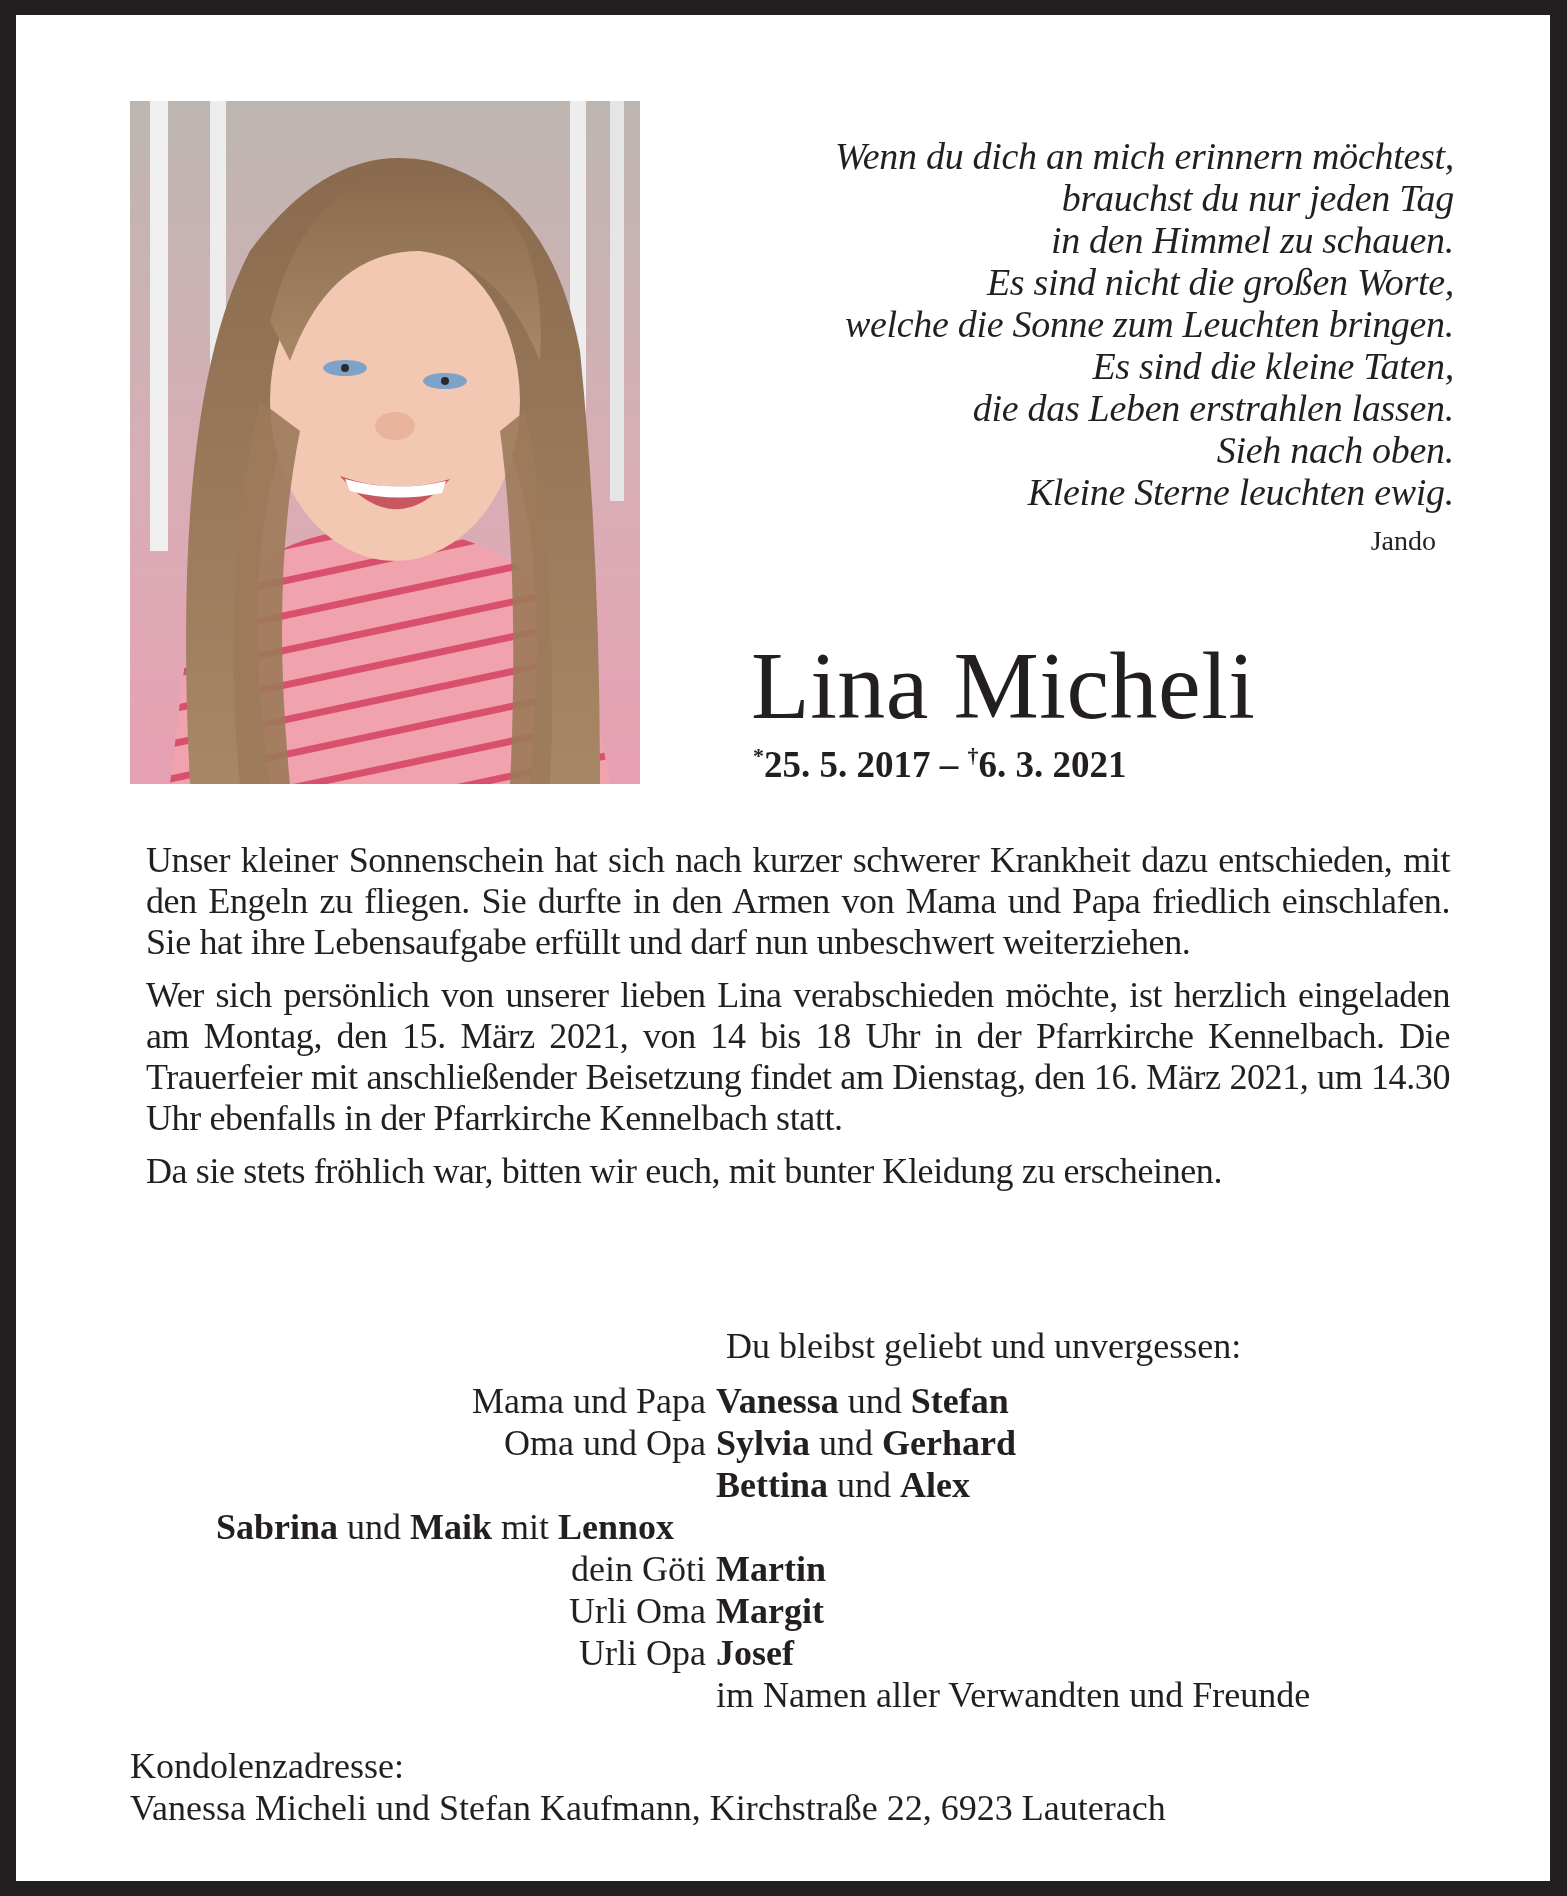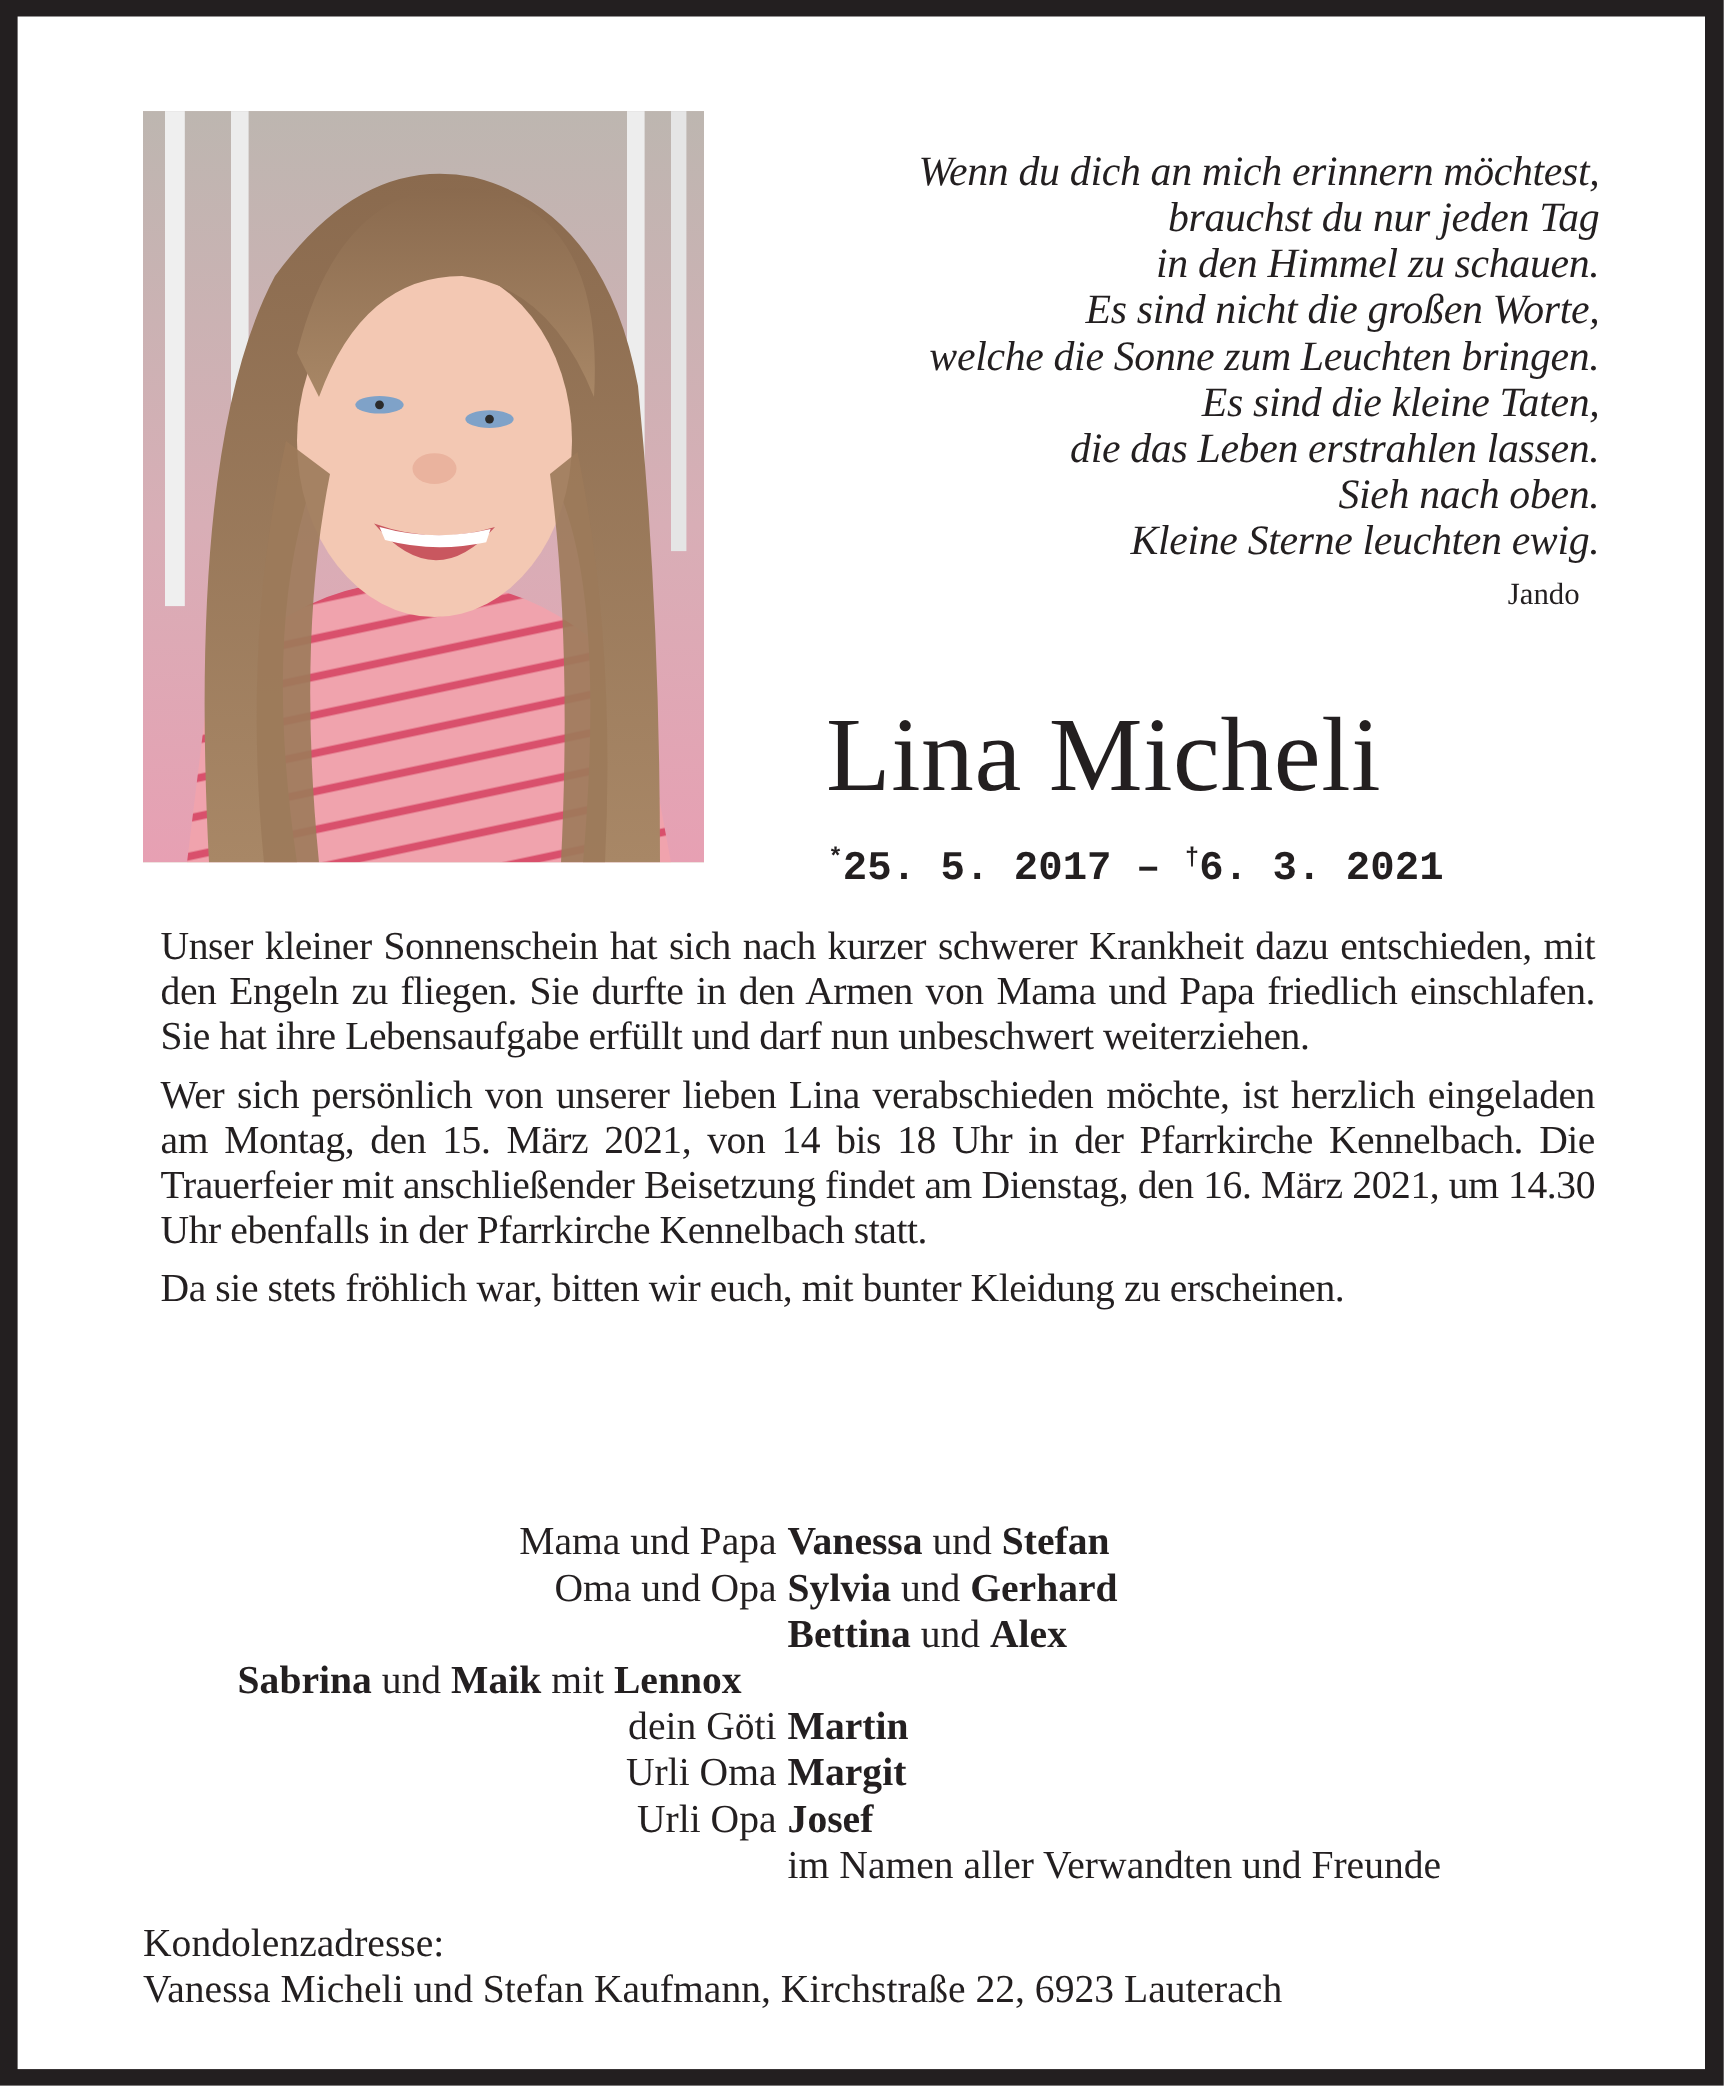--- a/index.html
+++ b/index.html
@@ -63,25 +63,24 @@
     left: 735px;
     top: 616px;
     font-size: 96px;
     line-height: 110px;
     letter-spacing: 0.5px;
     white-space: nowrap;
   }
   .dates {
     position: absolute;
     left: 737px;
-    top: 752px;
+    top: 728px;
     font-size: 37px;
     font-weight: bold;
     white-space: nowrap;
-    font-family: Liberation Mono, monospace;
   }
   .dates sup { font-size: 22px; vertical-align: 14px; }
 
   
   .body-text {
     position: absolute;
     left: 114px;
     top: 825px;
     width: 1320px;
     font-size: 36px;
@@ -197,20 +196,21 @@
   <div class="dates">
     <sup>*</sup><span>25. 5. 2017</span><span> – </span><sup>†</sup><span>6. 3. 2021</span>
   </div>
 
   <div class="body-text">
     <p>Unser kleiner Sonnenschein hat sich nach kurzer schwerer Krankheit dazu entschieden, mit den Engeln zu fliegen. Sie durfte in den Armen von Mama und Papa friedlich einschlafen. Sie hat ihre Lebensaufgabe erfüllt und darf nun unbeschwert weiterziehen.</p>
     <p>Wer sich persönlich von unserer lieben Lina verabschieden möchte, ist herzlich eingeladen am Montag, den 15. März 2021, von 14 bis 18 Uhr in der Pfarrkirche Kennelbach. Die Trauerfeier mit anschließender Beisetzung findet am Dienstag, den 16. März 2021, um 14.30 Uhr ebenfalls in der Pfarrkirche Kennelbach statt.</p>
     <p>Da sie stets fröhlich war, bitten wir euch, mit bunter Kleidung zu erscheinen.</p>
   </div>
 
+  <div class="family-intro">Du bleibst geliebt und unvergessen:</div>
 
   <div class="family" id="family-list">
       <div class="fam-row">
         <span class="fam-role">Mama und Papa</span>
         <span class="fam-names"><b>Vanessa</b><span> und </span><b>Stefan</b></span>
       </div>
       <div class="fam-row">
         <span class="fam-role">Oma und Opa</span>
         <span class="fam-names"><b>Sylvia</b><span> und </span><b>Gerhard</b></span>
       </div>

